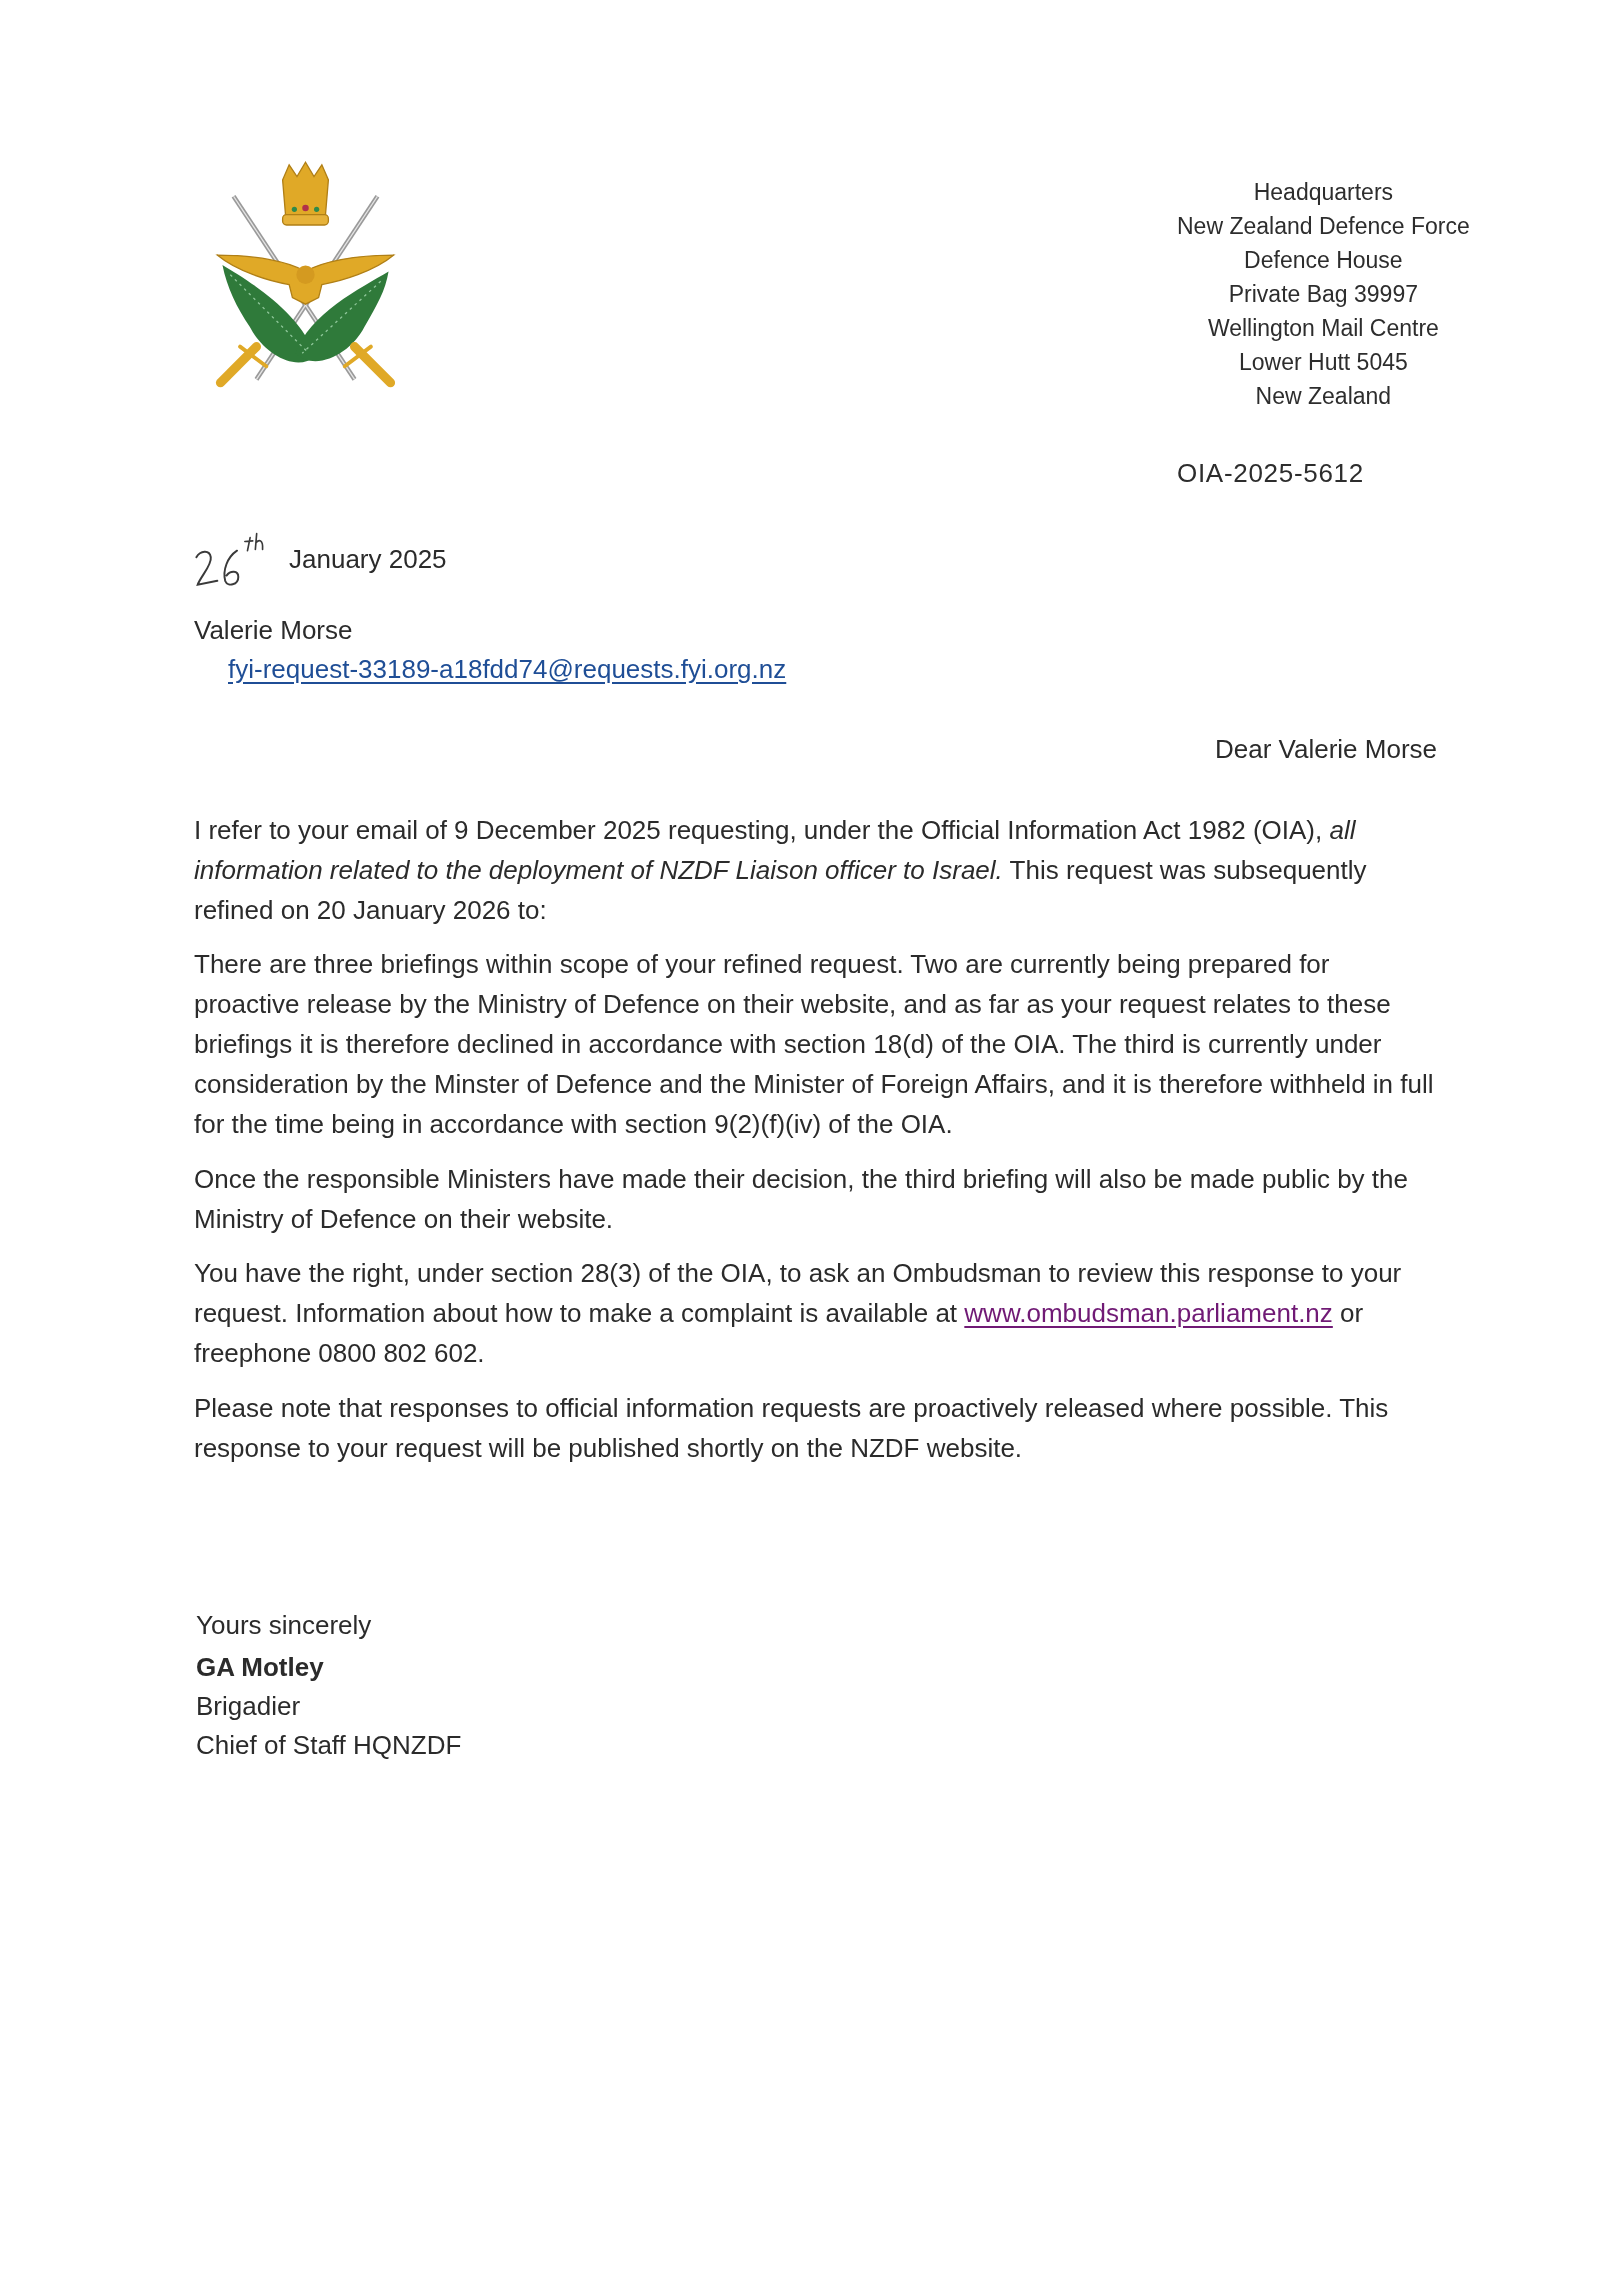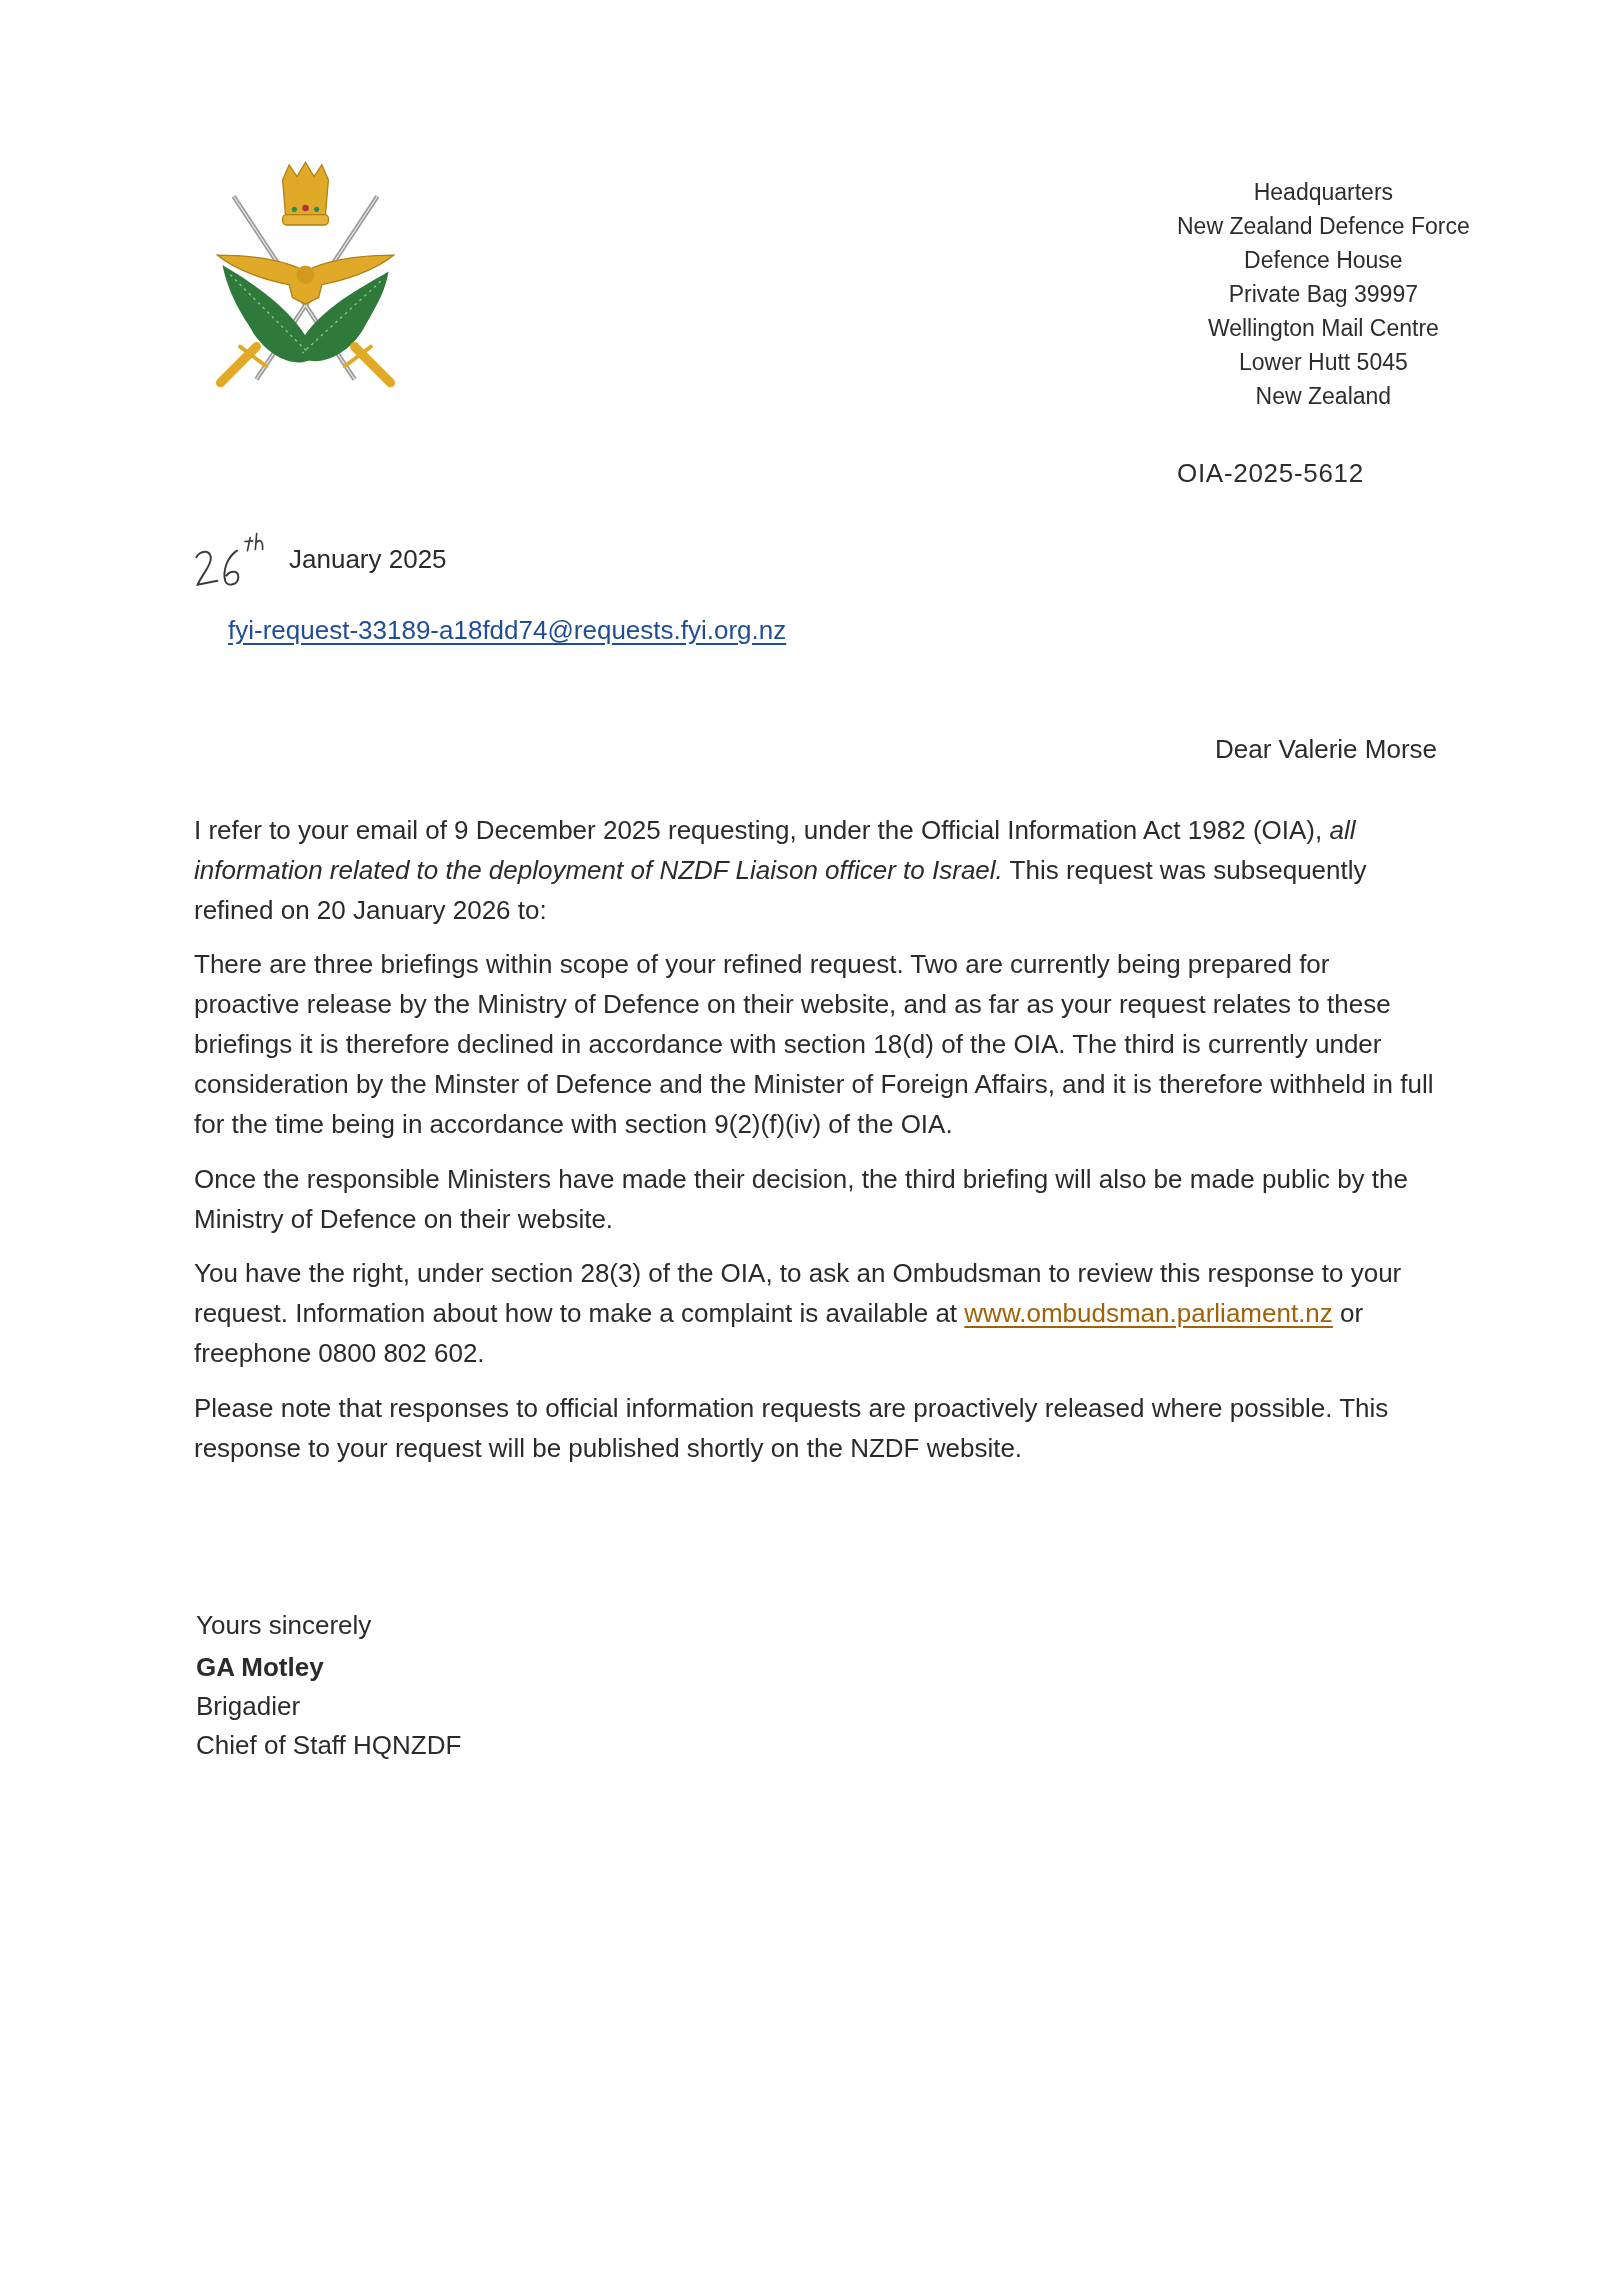--- a/index.html
+++ b/index.html
@@ -14,21 +14,21 @@
   .ref { position: absolute; left: 1177px; top: 458px; font-size: 26px; color: #2d2d2d; letter-spacing: 0.7px; }
   .date-line { position: absolute; left: 191px; top: 531px; height: 52px; }
   .date-hand { position: absolute; left: 0; top: 0; width: 92px; height: 59px; }
   .date-text { position: absolute; left: 98px; top: 13px; font-size: 26px; white-space: nowrap; color: #2b2b2b; }
   .recipient { position: absolute; left: 194px; top: 611px; font-size: 26px; line-height: 39px; }
   .email { color: #1f4e96; text-decoration: underline; text-underline-offset: 3.9px; margin-left: 34px; }
   .body-text { position: absolute; left: 194px; top: 729px; width: 1243px; font-size: 26px; line-height: 40px; }
   .body-text p { margin: 0 0 14.4px 0; }
   .salutation { margin-bottom: 41px !important; text-align: right; }
   .quote { margin: 0 0 14.4px 0 !important; padding-left: 78px; font-style: italic; }
-  .link { color: #a16207; text-decoration: underline; text-underline-offset: 3.9px; }
+  .link { color: #701a75; text-decoration: underline; text-underline-offset: 3.9px; }
   .closing { position: absolute; left: 196px; top: 1606px; font-size: 26px; line-height: 39px; }
   .closing .sig-name { font-weight: bold; margin-top: 3px; }
 </style>
 </head>
 <body>
 
 <div class="emblem">
   <svg width="229" height="242" viewBox="0 0 350 370">
 
     <line x1="65" y1="60" x2="250" y2="340" stroke="#9a9a9a" stroke-width="7"></line>
@@ -73,20 +73,21 @@
   <svg class="date-hand" viewBox="0 0 140 90">
     <path d="M8 40 C 14 30, 28 28, 30 40 C 32 52, 14 70, 10 82 L 40 76" stroke="#3a3a3a" stroke-width="3" fill="none" stroke-linecap="round"></path>
     <path d="M70 30 C 55 40, 48 60, 52 76 C 56 86, 72 82, 72 70 C 72 60, 60 60, 54 68" stroke="#3a3a3a" stroke-width="3" fill="none" stroke-linecap="round"></path>
     <path d="M90 10 L 86 30 M 82 16 L 94 15" stroke="#3a3a3a" stroke-width="2.5" fill="none" stroke-linecap="round"></path>
     <path d="M100 4 L 98 28 M 99 18 C 104 12, 110 14, 109 28" stroke="#3a3a3a" stroke-width="2.5" fill="none" stroke-linecap="round"></path>
   </svg>
   <span class="date-text">January 2025</span>
 </div>
 
 <div class="recipient">
+  <div>Valerie Morse</div>
   <div><a class="email">fyi-request-33189-a18fdd74@requests.fyi.org.nz</a></div>
 </div>
 
 <div class="body-text">
   <p class="salutation">Dear Valerie Morse</p>
   <p><span>I refer to your email of 9 December 2025 requesting, under the Official Information Act 1982 (OIA), </span><em>all information related to the deployment of NZDF Liaison officer to Israel.</em><span> This request was subsequently refined on 20 January 2026 to:</span></p>
   <p>There are three briefings within scope of your refined request. Two are currently being prepared for proactive release by the Ministry of Defence on their website, and as far as your request relates to these briefings it is therefore declined in accordance with section 18(d) of the OIA. The third is currently under consideration by the Minster of Defence and the Minister of Foreign Affairs, and it is therefore withheld in full for the time being in accordance with section 9(2)(f)(iv) of the OIA.</p>
   <p>Once the responsible Ministers have made their decision, the third briefing will also be made public by the Ministry of Defence on their website.</p>
   <p><span>You have the right, under section 28(3) of the OIA, to ask an Ombudsman to review this response to your request. Information about how to make a complaint is available at </span><a class="link">www.ombudsman.parliament.nz</a><span> or freephone 0800 802 602.</span></p>
   <p>Please note that responses to official information requests are proactively released where possible. This response to your request will be published shortly on the NZDF website.</p>

